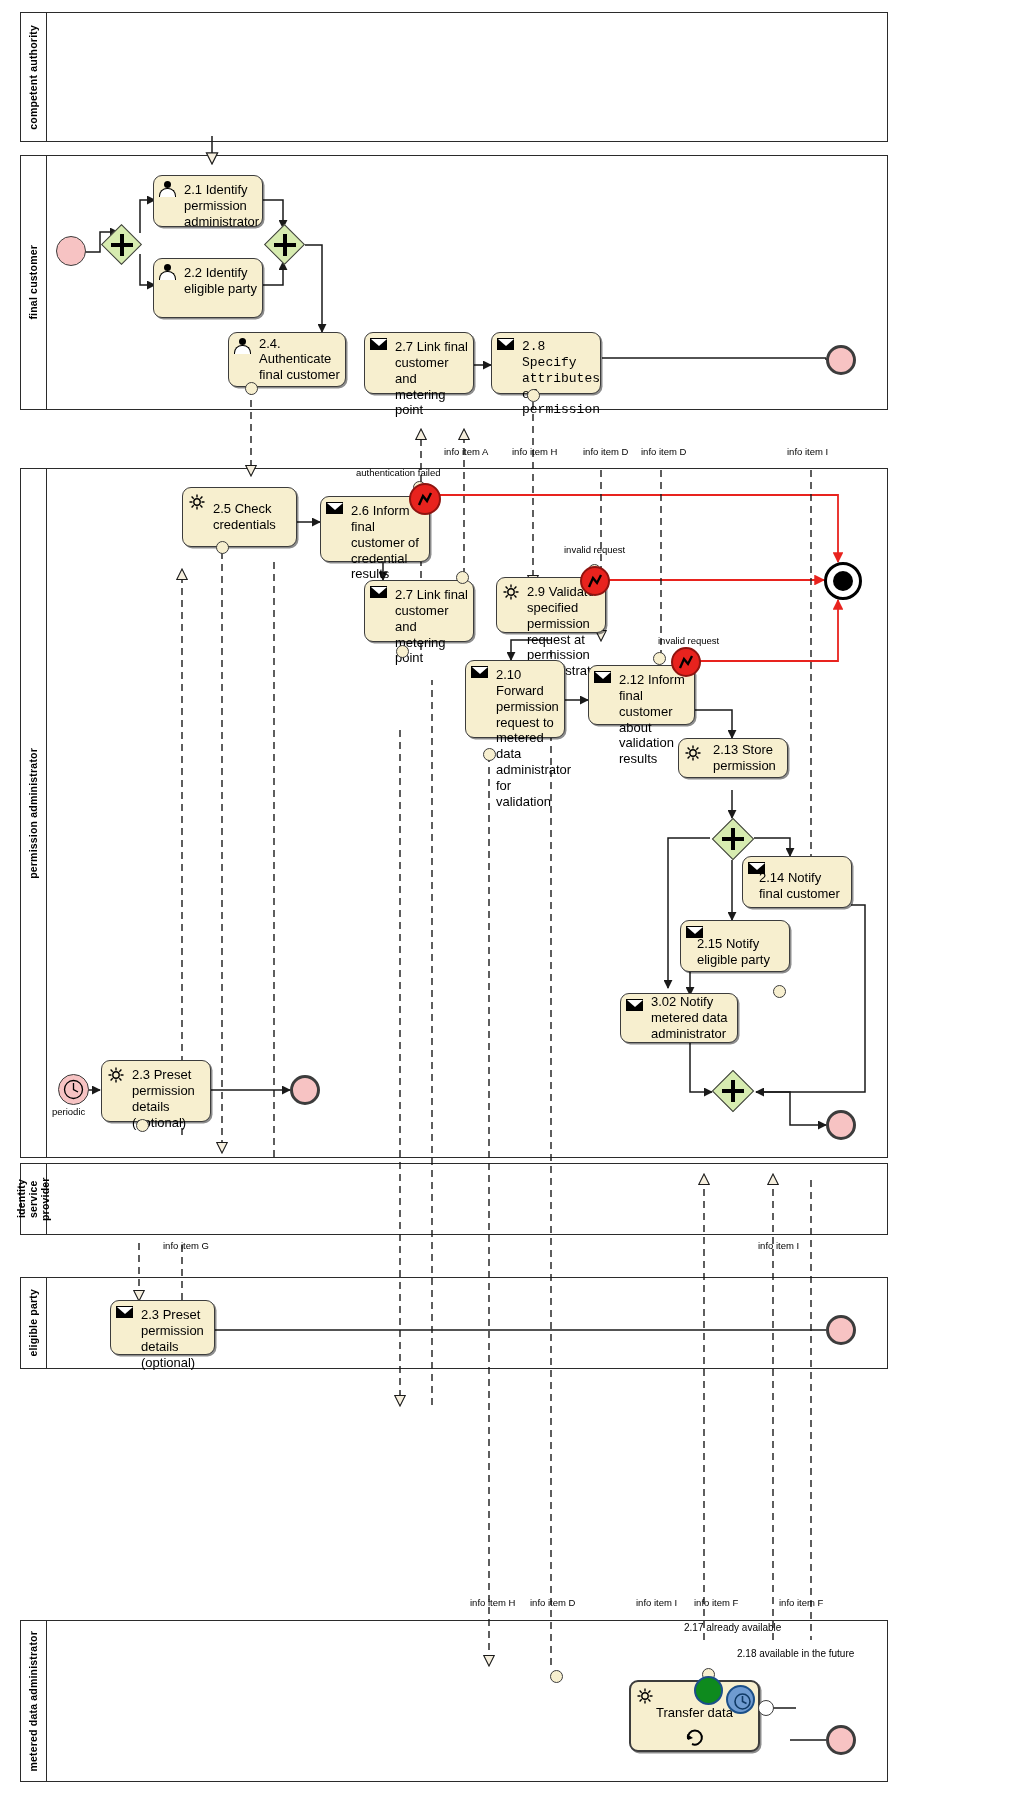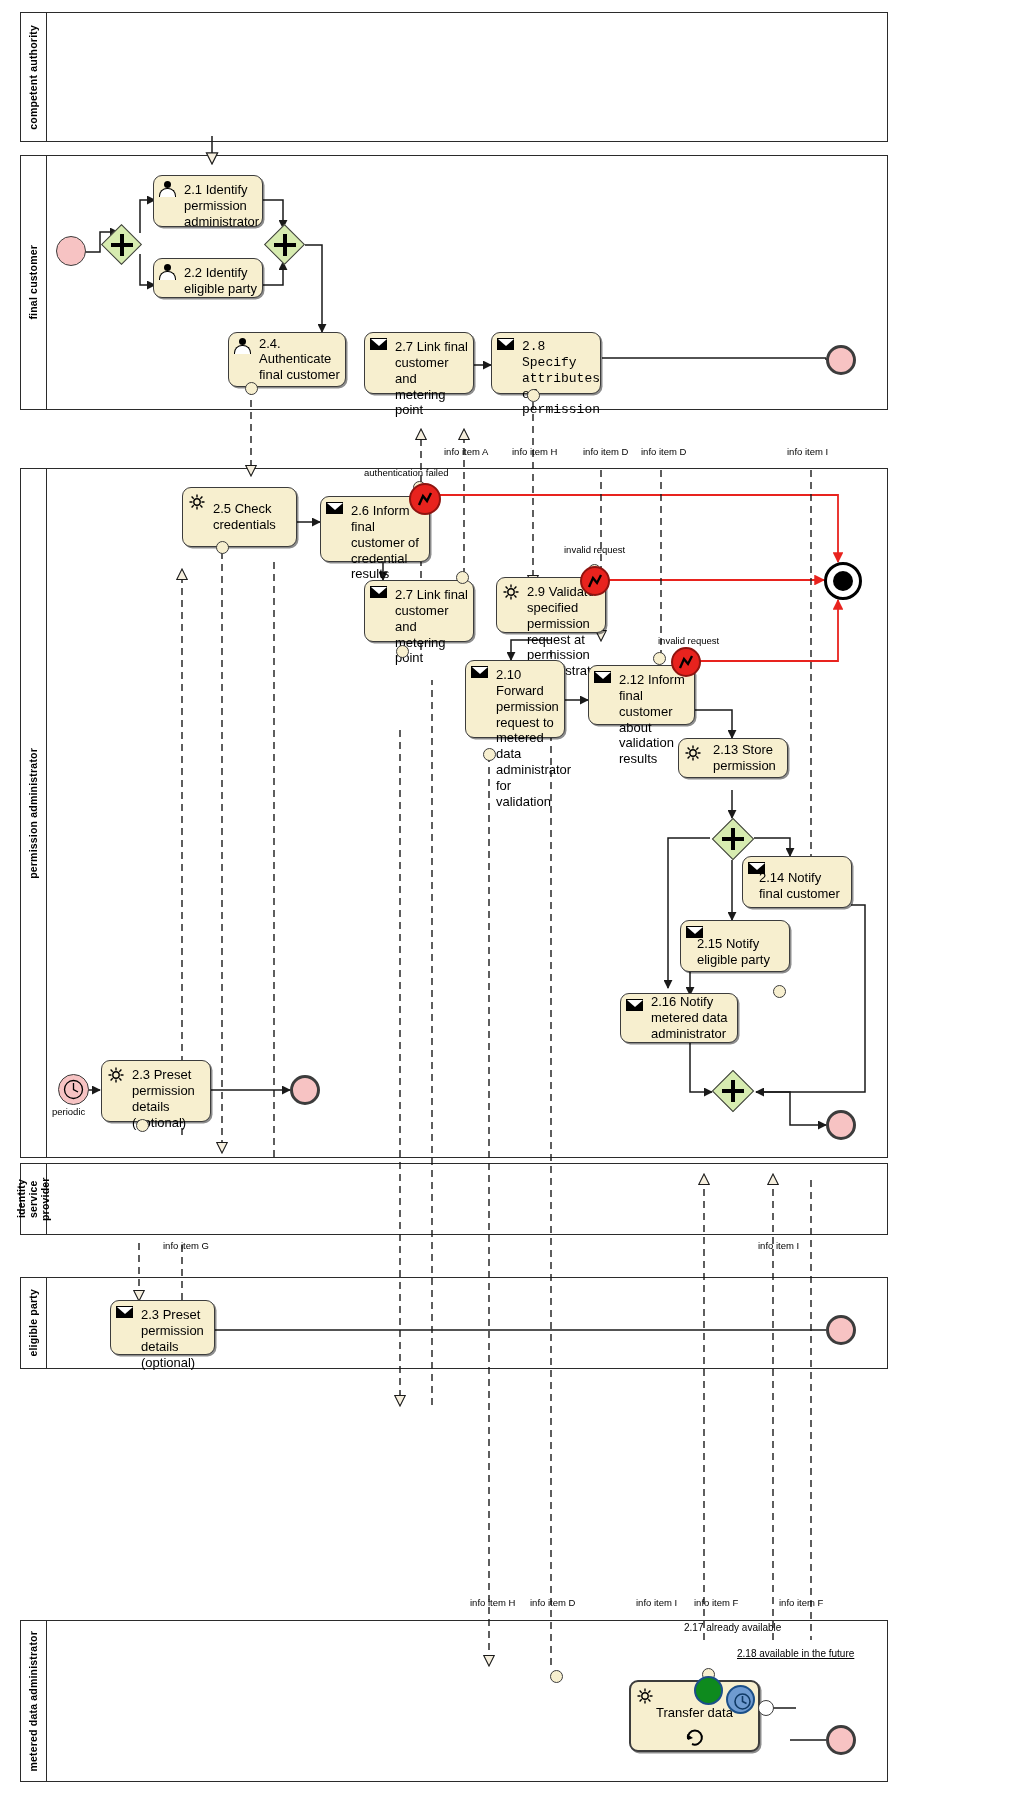--- a/index.html
+++ b/index.html
@@ -322,21 +322,21 @@
   <div class="task" style="left:153px; top:175px; width:110px; height:52px;">
     <div class="task-icon">
       <div class="ic-user">
           <div class="head"></div>
           <div class="body"></div>
         </div>
     </div>
     <div class="tlabel">2.1 Identify permission administrator</div>
   </div>
 
-  <div class="task" style="left:153px; top:258px; width:110px; height:40px;">
+  <div class="task" style="left:153px; top:258px; width:110px; height:60px;">
     <div class="task-icon">
       <div class="ic-user">
           <div class="head"></div>
           <div class="body"></div>
         </div>
     </div>
     <div class="tlabel">2.2 Identify eligible party</div>
   </div>
 
   <div style="position:absolute; left:265px; top:225px; width:40px; height:40px;">
@@ -372,21 +372,21 @@
   <div class="ev plain-circle" style="left:527px; top:389px; width:13px; height:13px;"></div>
 
   <div class="ev end" style="left:826px; top:345px; width:30px; height:30px;"></div>
 
   <div class="lbl" style="left:444px; top:447px;">info item A</div>
   <div class="lbl" style="left:512px; top:447px;">info item H</div>
   <div class="lbl" style="left:583px; top:447px;">info item D</div>
   <div class="lbl" style="left:641px; top:447px;">info item D</div>
   <div class="lbl" style="left:787px; top:447px;">info item I</div>
 
-  <div class="lbl" style="left:364px; top:468px;">authentication   failed</div>
+  <div class="lbl" style="left:356px; top:468px;">authentication   failed</div>
 
   <div class="task" style="left:182px; top:487px; width:115px; height:60px;">
     <div class="task-icon">
       <svg width="18" height="18" viewBox="0 0 18 18">
           <g fill="none" stroke="#000" stroke-width="1.4">
         <circle cx="9" cy="9" r="3.2"></circle>
             <path d="M9 1.5v3M9 13.5v3M1.5 9h3M13.5 9h3M3.6 3.6l2.1 2.1M12.3 12.3l2.1 2.1M14.4 3.6l-2.1 2.1M5.7 12.3l-2.1 2.1"></path>
       </g>
         </svg>
     </div>
@@ -492,21 +492,21 @@
         <div class="ic-env"></div>
       </div>
     <div class="tlabel midleft" style="left:16px; top:62%;">2.15 Notify eligible party</div>
   </div>
   <div class="ev plain-circle" style="left:773px; top:985px; width:13px; height:13px;"></div>
 
   <div class="task" style="left:620px; top:993px; width:118px; height:50px;">
     <div class="task-icon">
         <div class="ic-env"></div>
       </div>
-    <div class="tlabel midleft">2.16 Notify metered data administrator</div>
+    <div class="tlabel midleft">3.02 Notify metered data administrator</div>
   </div>
 
   <div style="position:absolute; left:712px; top:1070px; width:42px; height:42px;">
     <div class="gw" style="left:6px; top:6px; width:30px; height:30px;"></div>
     <div style="position:absolute; left:10px; top:19px; width:22px; height:4px; background:#000;"></div>
     <div style="position:absolute; left:19px; top:10px; width:4px; height:22px; background:#000;"></div>
   </div>
 
   <div class="ev end" style="left:826px; top:1110px; width:30px; height:30px;"></div>
 
@@ -550,21 +550,21 @@
   </div>
   <div class="ev end" style="left:826px; top:1315px; width:30px; height:30px;"></div>
 
   <div class="lbl" style="left:470px; top:1598px;">info item H</div>
   <div class="lbl" style="left:530px; top:1598px;">info item D</div>
   <div class="lbl" style="left:636px; top:1598px;">info item I</div>
   <div class="lbl" style="left:694px; top:1598px;">info item F</div>
   <div class="lbl" style="left:779px; top:1598px;">info item F</div>
 
   <div class="lbl sz10" style="left:684px; top:1622px;">2.17 already available</div>
-  <div class="lbl sz10" style="left:737px; top:1648px;text-decoration:underline;">2.18 available in the future</div>
+  <div class="lbl sz10" style="left:737px; top:1648px;">2.18 available in the future</div>
 
   <div class="ev plain-circle" style="left:550px; top:1670px; width:13px; height:13px;"></div>
 
   <div class="task" style="left:629px; top:1680px; width:131px; height:72px; border-width:2.4px;">
     <div class="task-icon">
       <svg width="18" height="18" viewBox="0 0 18 18">
           <g fill="none" stroke="#000" stroke-width="1.4">
         <circle cx="9" cy="9" r="3.2"></circle>
             <path d="M9 1.5v3M9 13.5v3M1.5 9h3M13.5 9h3M3.6 3.6l2.1 2.1M12.3 12.3l2.1 2.1M14.4 3.6l-2.1 2.1M5.7 12.3l-2.1 2.1"></path>
       </g>

